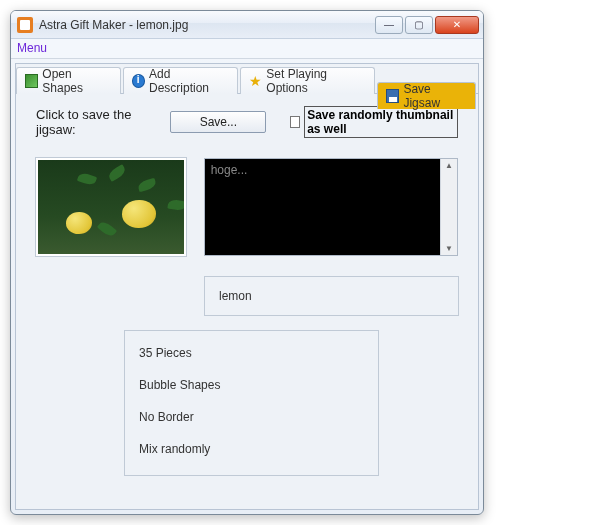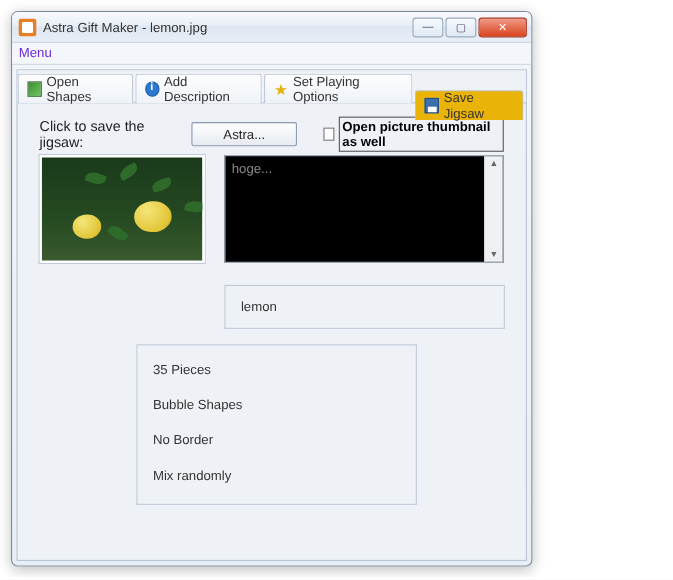--- a/index.html
+++ b/index.html
@@ -114,21 +114,21 @@
   .tab-icon.disk { background:#3a6fb0; border:1px solid #274e7e; }
   .tab-icon.disk::after { content:""; position:relative; display:block; width:8px; height:5px; background:#fff; margin:7px auto 0; }
   .pane {
     flex: 1;
     padding: 12px 20px;
   }
   .save-row {
     display: flex;
     align-items: center;
     gap: 24px;
-    margin-bottom: 3px;
+    margin-bottom: 20px;
   }
   .save-row .lbl { font-size: 13px; color: #222; }
   .btn {
     min-width: 96px;
     height: 22px;
     border: 1px solid #8b9bb0;
     background: linear-gradient(to bottom,#fefefe,#e6ebf2);
     border-radius: 2px;
     font-size: 12px;
     text-align: center;
@@ -247,24 +247,24 @@
       </div>
       <div class="tab active">
         <span class="tab-icon disk"></span>
         <span>Save Jigsaw</span>
       </div>
     </div>
 
     <div class="pane">
       <div class="save-row">
         <span class="lbl">Click to save the jigsaw:</span>
-        <div class="btn">Astra...</div>
+        <div class="btn">Save...</div>
         <div class="chk-wrap">
           <div class="chk"></div>
-          <span class="chk-label">Open picture thumbnail as well</span>
+          <span class="chk-label">Save randomly thumbnail as well</span>
         </div>
       </div>
 
       <div class="two-col">
         <div class="thumb">
           <div class="leaf l1"></div>
             <div class="leaf l2"></div>
             <div class="leaf l3"></div>
             <div class="leaf l4"></div>
             <div class="leaf l5"></div>

